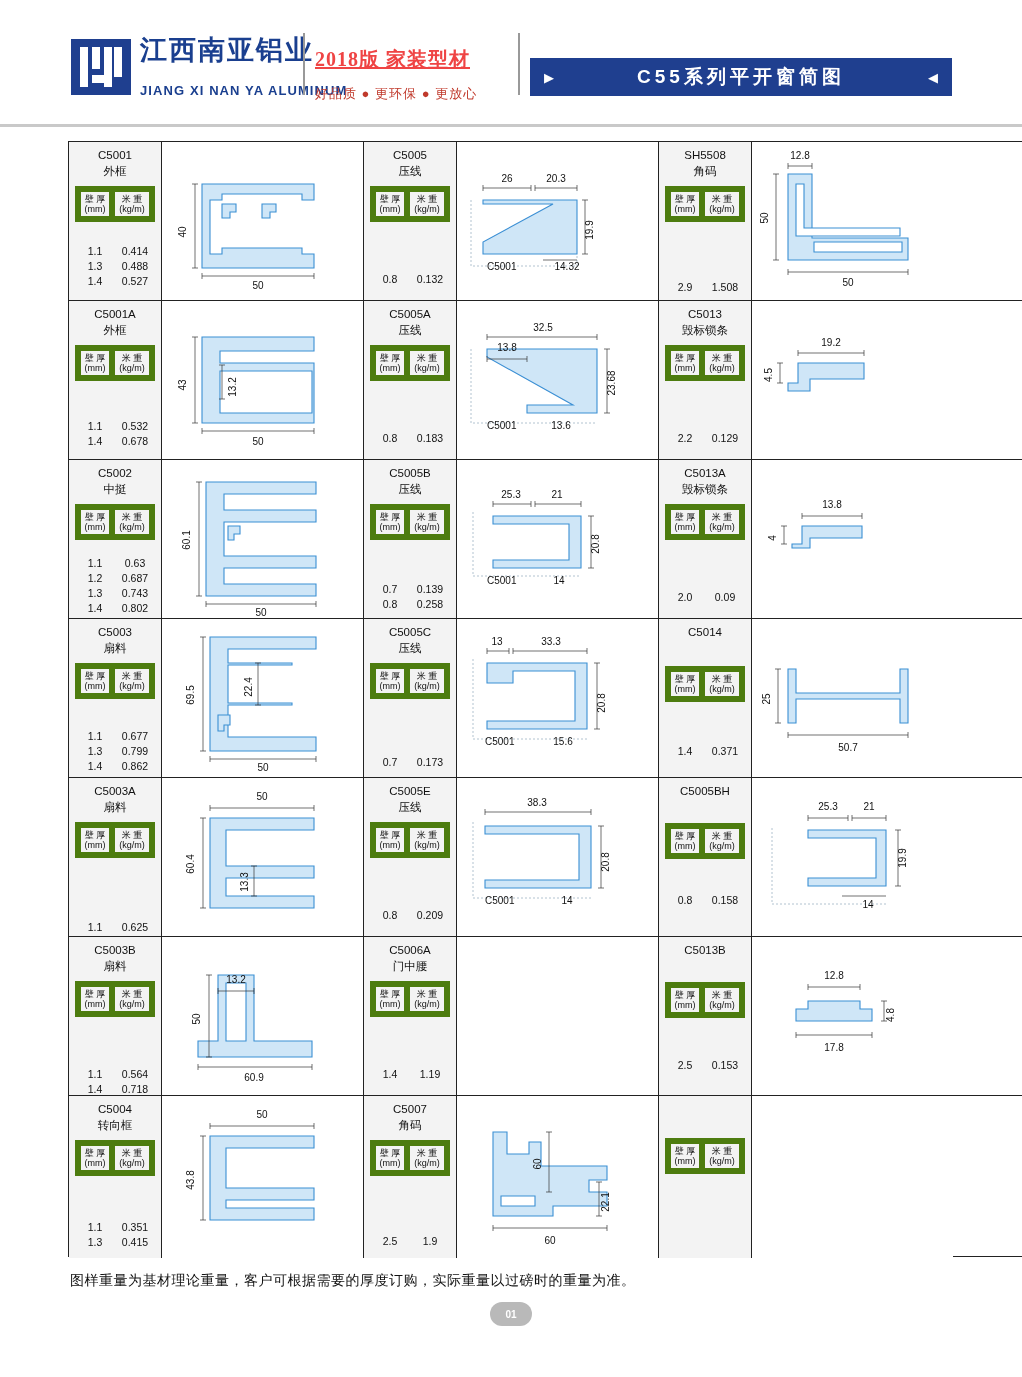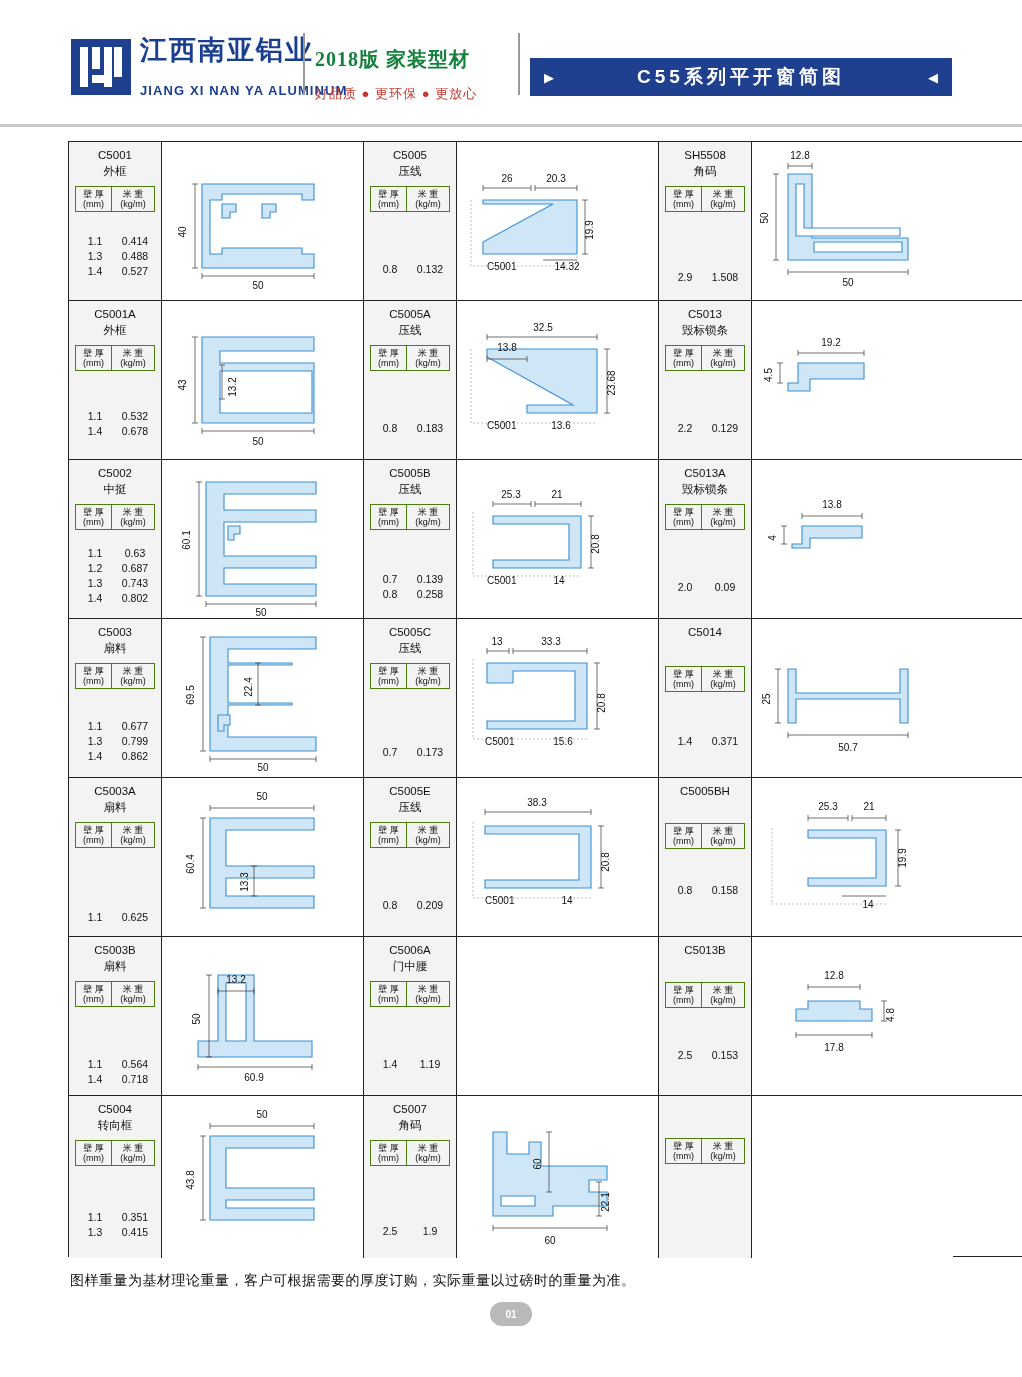--- a/index.html
+++ b/index.html
@@ -30,22 +30,23 @@
   }
   .logo-en{
     font-size:13px;letter-spacing:1.1px;color:#1a3f8f;font-weight:bold;
     margin-top:19px;
   }
   .divider-v{
     position:absolute;left:303px;top:33px;width:2px;height:62px;background:#999;
   }
   .edition{
     position:absolute;left:315px;top:46px;
-    font-size:20px;font-weight:bold;color:#15803d;letter-spacing:1px;
+    font-size:20px;font-weight:bold;color:#ef4444;letter-spacing:1px;
     font-family:"Liberation Serif","DejaVu Serif",serif;
+    text-decoration:underline;
   }
   .slogan{
     position:absolute;left:315px;top:85px;
     font-size:13px;color:#c0392b;letter-spacing:1px;
   }
   .divider-v2{
     position:absolute;left:518px;top:33px;width:2px;height:62px;background:#999;
   }
   .title-bar{
     position:absolute;left:530px;top:58px;width:422px;height:38px;
@@ -95,21 +96,21 @@
     text-align:center;font-size:11.5px;margin-top:7px;color:#111;
     font-family:"Liberation Sans",sans-serif;
   }
   .cname{
     text-align:center;font-size:11.5px;margin-top:3px;color:#111;
   }
   .mini{
     margin:7px auto 0 auto;width:80px;border-collapse:collapse;
   }
   .mini td{
-    border:1px solid #4d7c0f;font-size:9px;text-align:center;line-height:1.15;
+    border:6px solid #4d7c0f;font-size:9px;text-align:center;line-height:1.15;
     padding:1px 0;color:#111;
   }
   .mini td.hd{height:22px;}
   .vals{
     margin:10px auto 0 auto;width:80px;border-collapse:collapse;
   }
   .vals td{
     font-size:10.5px;text-align:center;padding:0;line-height:15px;color:#111;
   }
   .vals td.l{width:40px;text-align:center;}

